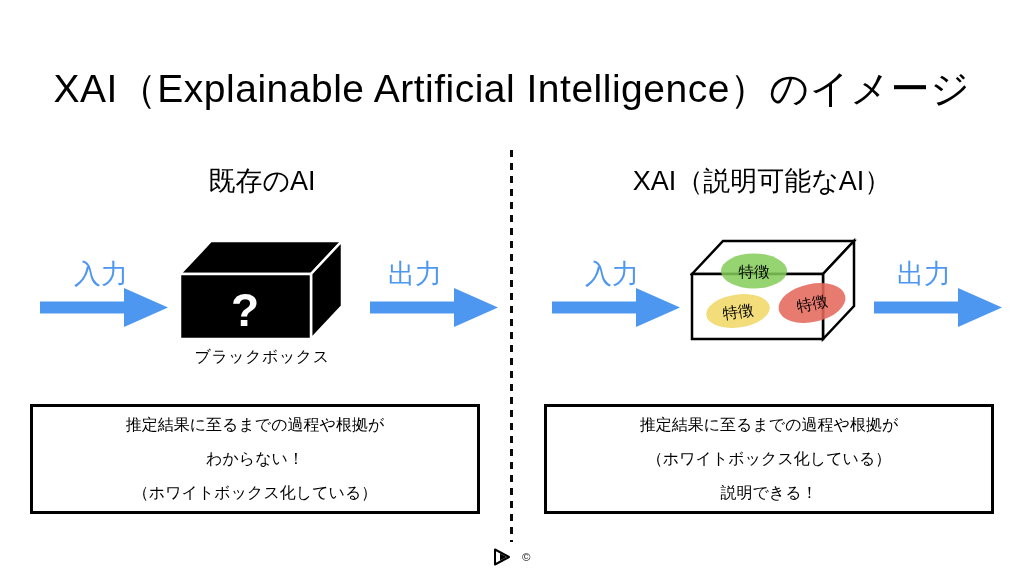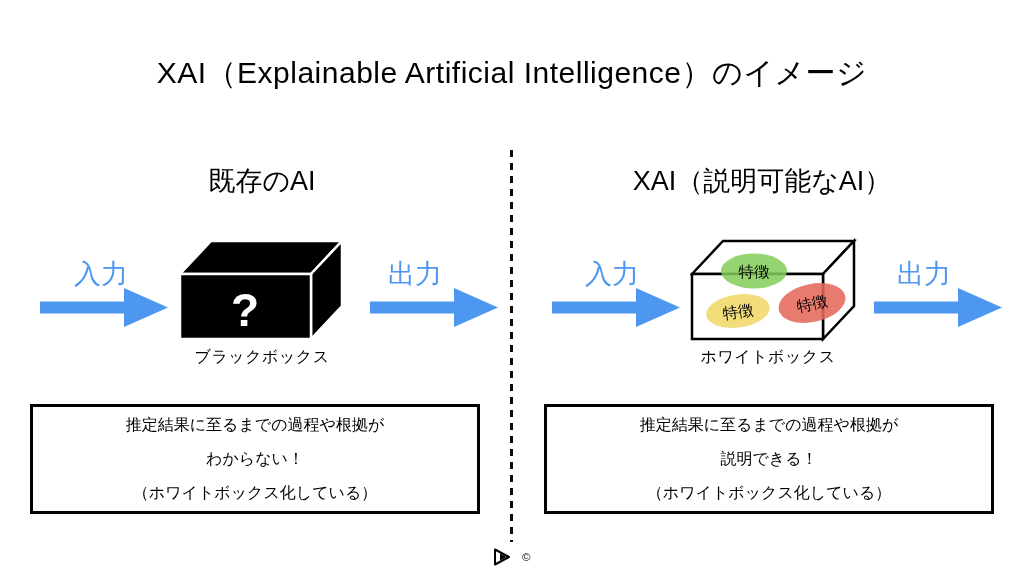--- a/index.html
+++ b/index.html
@@ -7,24 +7,24 @@
     position: relative;
     width: 1024px;
     height: 576px;
     background: #ffffff;
     overflow: hidden;
     font-family: "Liberation Sans", "DejaVu Sans", sans-serif;
     color: #000000;
   }
   .page-title {
     position: absolute;
-    top: 53px; left: 0;
+    top: 62px; left: 0;
     width: 100%;
     text-align: center;
-    font-size: 30px;
+    font-size: 39px;
     font-weight: 400;
     letter-spacing: 0.5px;
     white-space: nowrap;
   }
   .divider {
     position: absolute;
     left: 510px; top: 150px;
     width: 3px; height: 392px;
     background: repeating-linear-gradient(to bottom, #0a0a0a 0 7px, transparent 7px 13px);
   }
@@ -149,26 +149,25 @@
     <text x="64" y="40" text-anchor="middle" font-size="15.5" fill="#000000">特徴</text>
     <text x="48" y="80" text-anchor="middle" font-size="15.5" fill="#000000" transform="rotate(-8 48 74)">特徴</text>
     <text x="122" y="72" text-anchor="middle" font-size="15.5" fill="#000000" transform="rotate(-12 122 66)">特徴</text>
   </svg>
 
   <div class="io-label" style="left: 897px; color: rgb(78, 151, 240);">出力</div>
   <svg class="arrow-svg" style="left:874px;" viewBox="0 0 128 45">
     <polygon points="0,16.5 84,16.5 84,3 128,22.5 84,42 84,28.5 0,28.5" fill="#4E97F0"></polygon>
   </svg>
 
-  <div class="box-caption" style="left:618px;">ホワイトボックス</div>
 
   <div class="desc-box" style="left:544px;">
     <div>推定結果に至るまでの過程や根拠が</div>
+    <div>（ホワイトボックス化している）</div>
     <div>説明できる！</div>
-    <div>（ホワイトボックス化している）</div>
   </div>
 
   <div class="footer">
     <svg class="logo" width="20" height="18" viewBox="0 0 20 18">
       <polygon points="2,1.5 2,16.5 16,9" fill="#ffffff" stroke="#000000" stroke-width="2" stroke-linejoin="round"></polygon>
       <polygon points="7,5.5 7,12.5 13.5,9" fill="#000000"></polygon>
     </svg>
     <span>©</span>
   </div>
 

